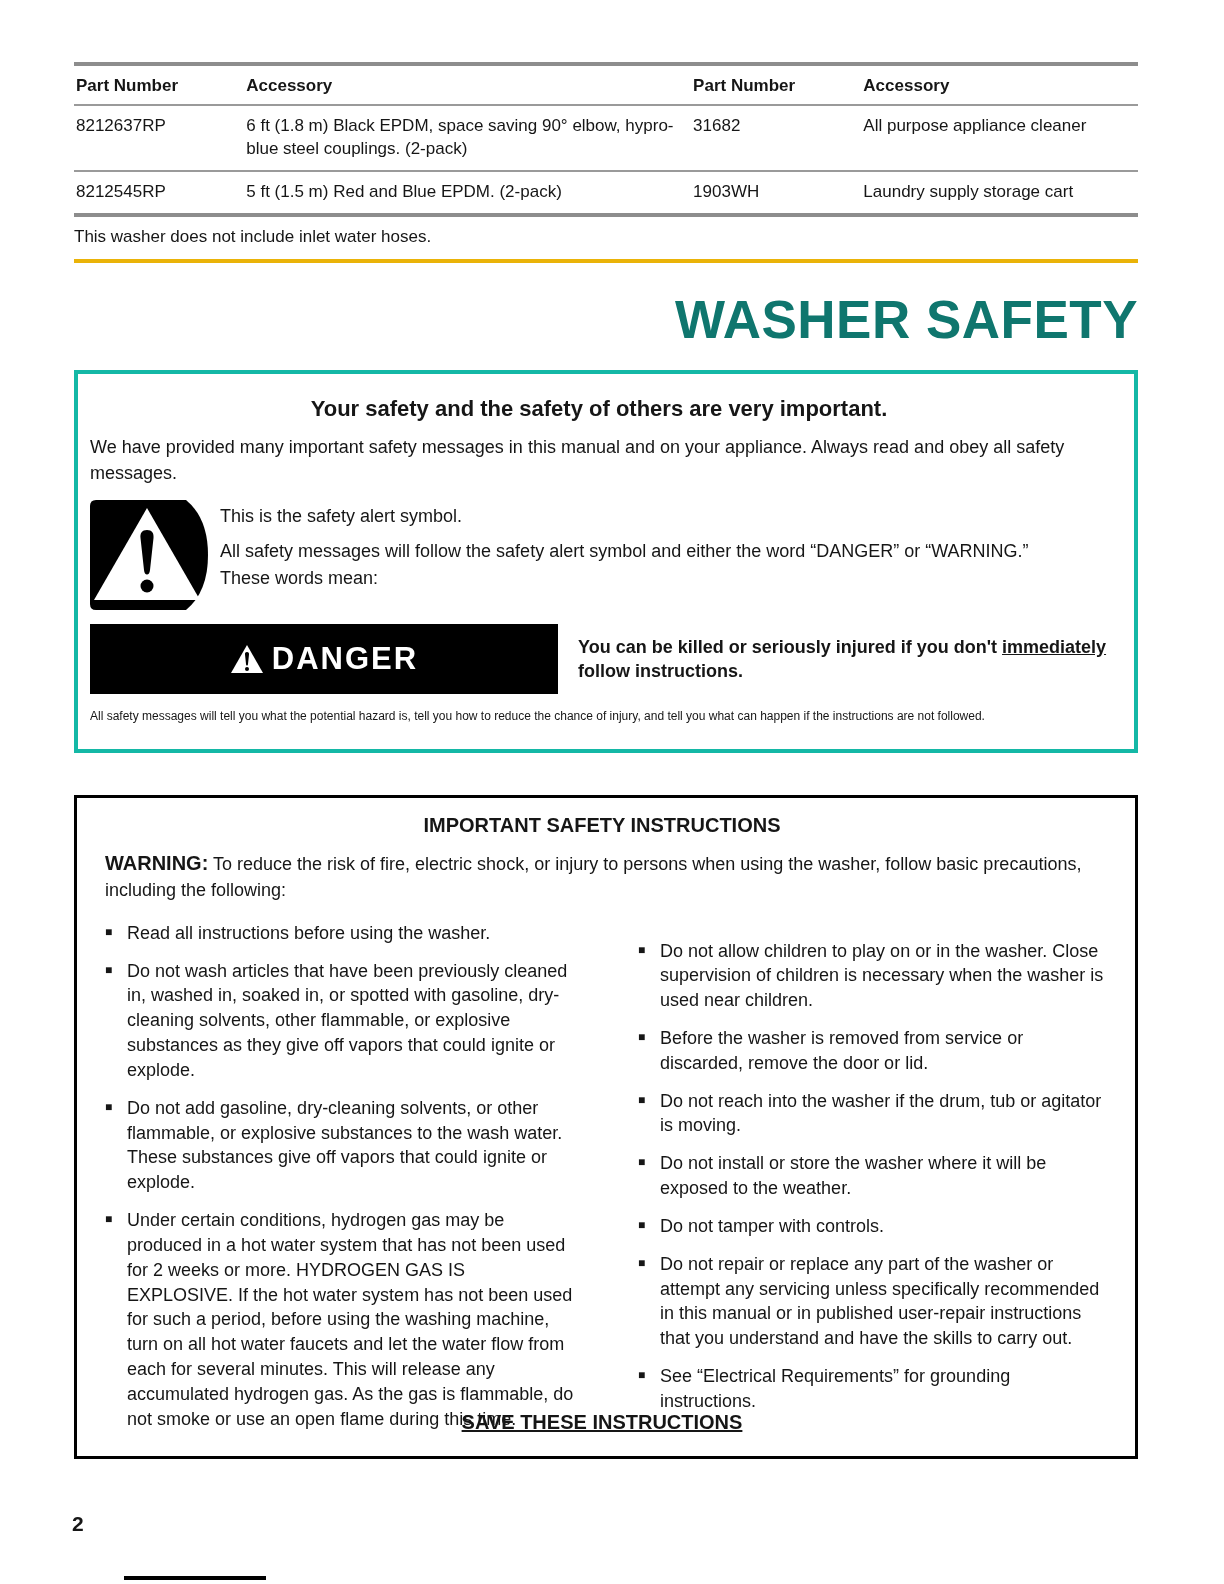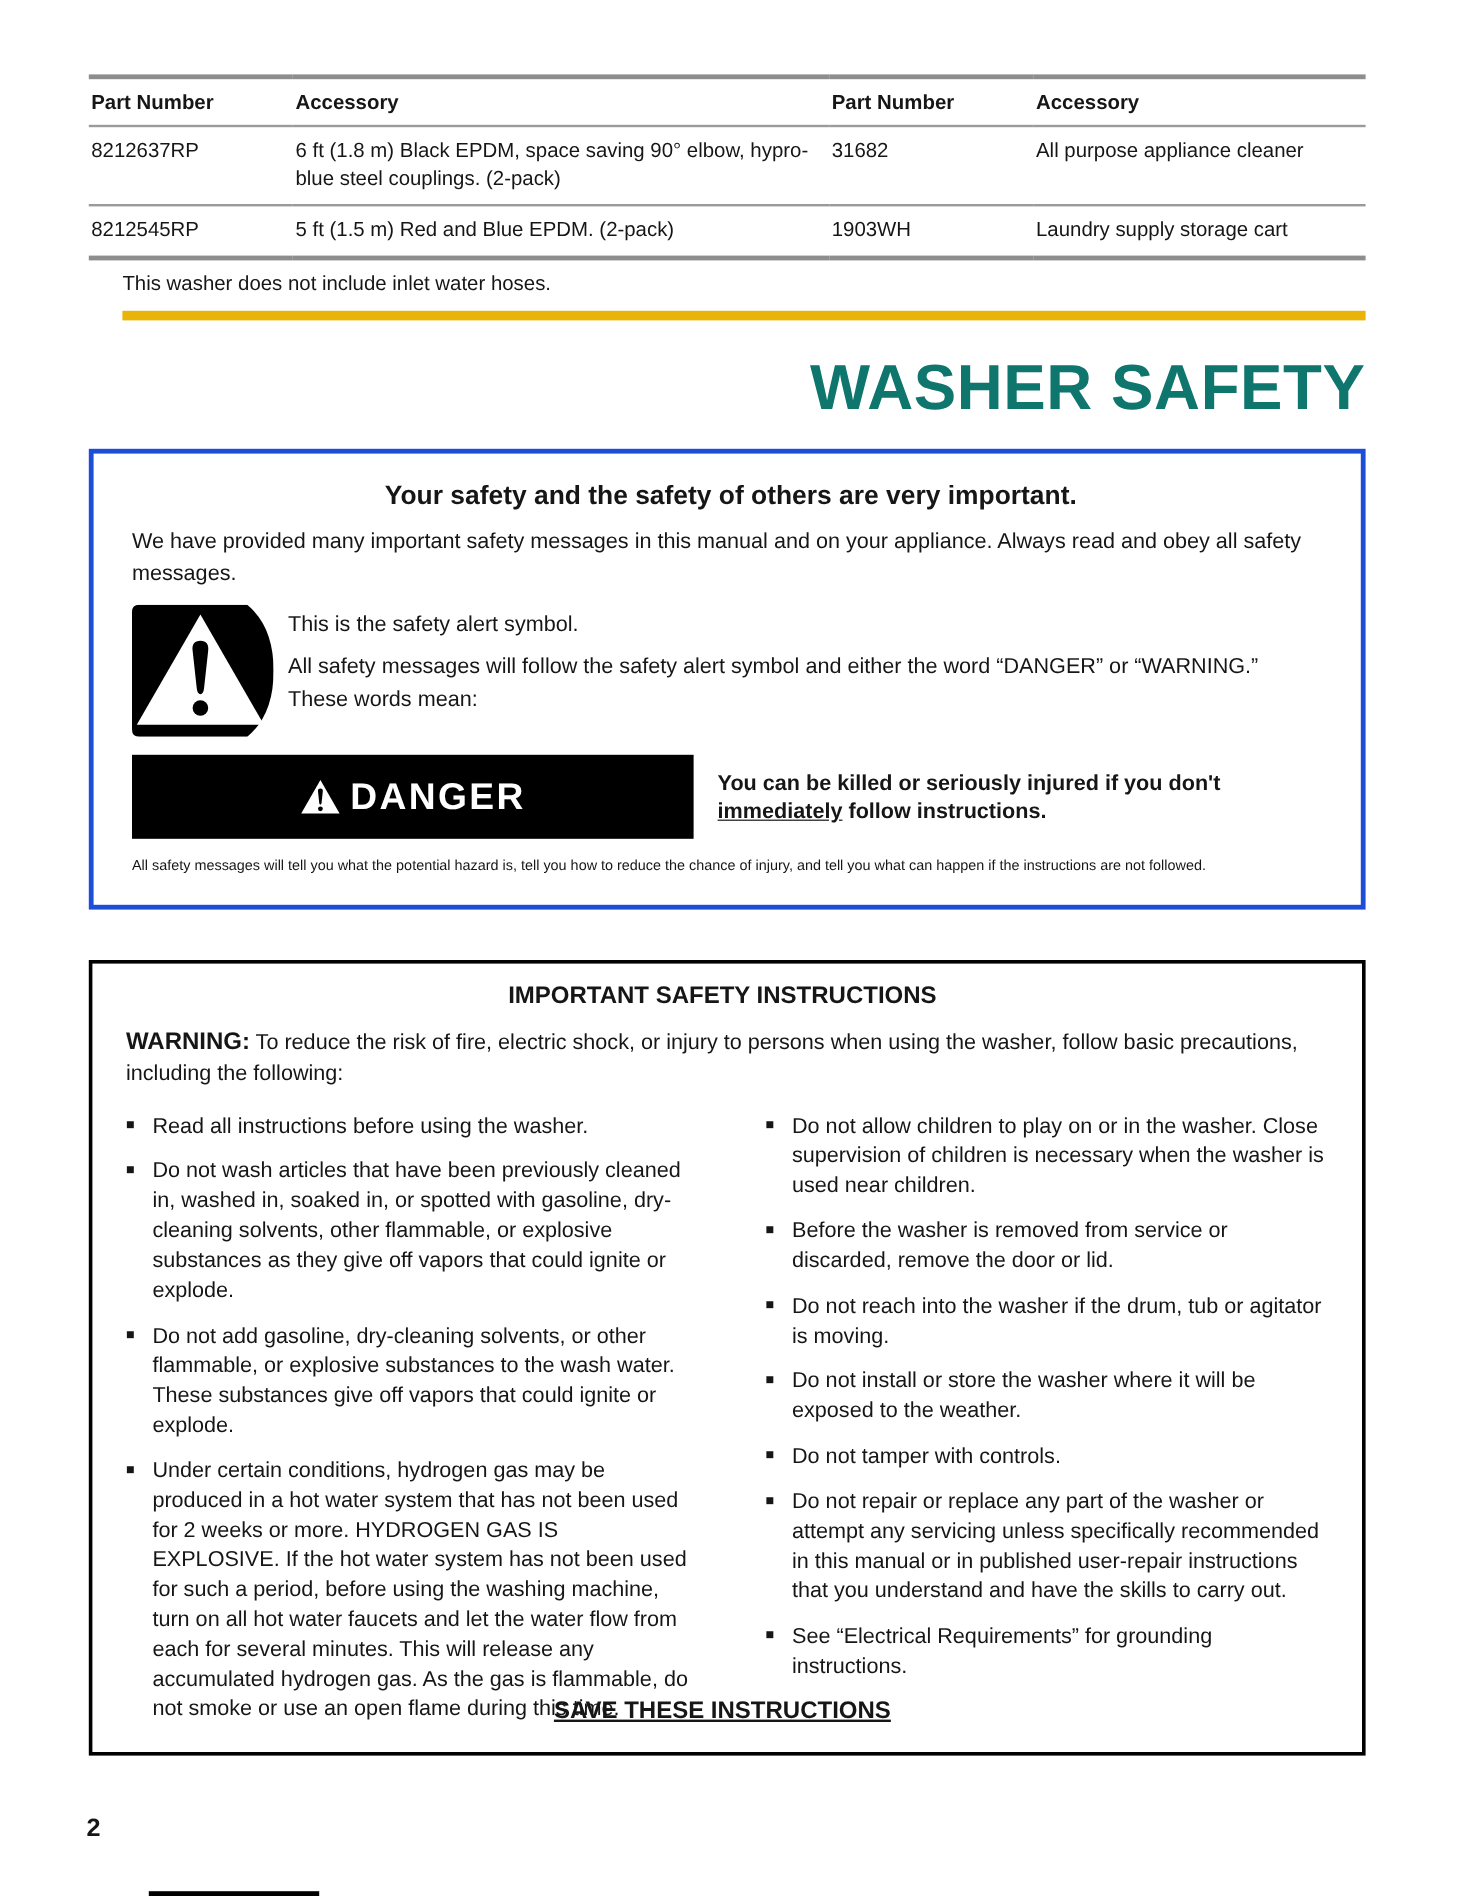--- a/index.html
+++ b/index.html
@@ -23,34 +23,33 @@
   .acc-table td {
     font-size: 17px; vertical-align: top; line-height: 1.35;
     padding: 9px 14px 9px 2px;
     border-top: 2px solid #9a9a9a;
   }
   .acc-table tr.last-row td { border-bottom: 4px solid #8d8d8d; }
   .col-pn1 { width: 16%; } .col-ac1 { width: 42%; }
   .col-pn2 { width: 16%; } .col-ac2 { width: 26%; }
   .table-note {
     font-size: 17px; padding: 10px 0 12px 0;
-    border-bottom: 8px solid #eab308;
-    margin-left: 28px;
+    border-bottom: 4px solid #eab308;
   }
 
   
   .page-title {
     text-align: right; font-size: 53px; font-weight: bold;
     letter-spacing: 0.5px; margin: 26px 0 20px 0; color: #0f766e;
   }
 
   
   .safety-box {
-    border: 4px solid #1d4ed8;
-    padding: 16px 26px 24px 32px;
+    border: 4px solid #14b8a6;
+    padding: 16px 26px 24px 12px;
   }
   .safety-heading {
     text-align: center; font-weight: bold; font-size: 22px; margin: 6px 0 12px 0;
   }
   .safety-intro { font-size: 18px; line-height: 1.45; margin-bottom: 14px; }
 
   .symbol-row { display: flex; align-items: flex-start; margin-bottom: 10px; }
   .alert-symbol { flex: 0 0 118px; }
   .symbol-text { margin-left: 12px; padding-top: 4px; font-size: 18px; line-height: 1.35; }
   .symbol-text .sline { margin-bottom: 11px; }
@@ -76,21 +75,21 @@
   .instructions-box {
     border: 3px solid #000; margin-top: 42px;
     padding: 16px 28px 22px 20px;
   }
   .instructions-title {
     text-align: center; font-weight: bold; font-size: 20px; margin-bottom: 12px;
   }
   .warning-para { font-size: 18px; line-height: 1.4; margin: 0 0 18px 8px; }
   .warning-label { font-weight: bold; font-size: 20px; }
 
-  .instr-columns { display: flex; gap: 64px; margin-left: 8px; }
+  .instr-columns { display: flex; gap: 64px; margin-left: 8px; align-items: center; }
   .instr-col { flex: 1 1 0; }
   .instr-list { list-style: none; }
   .instr-list li {
     position: relative; padding-left: 22px; margin-bottom: 13px;
     font-size: 18px; line-height: 1.38;
   }
   .instr-list li::before {
     content: "\25A0"; position: absolute; left: 0; top: 3px; font-size: 12px; color: #161616;
   }
   .save-line {

